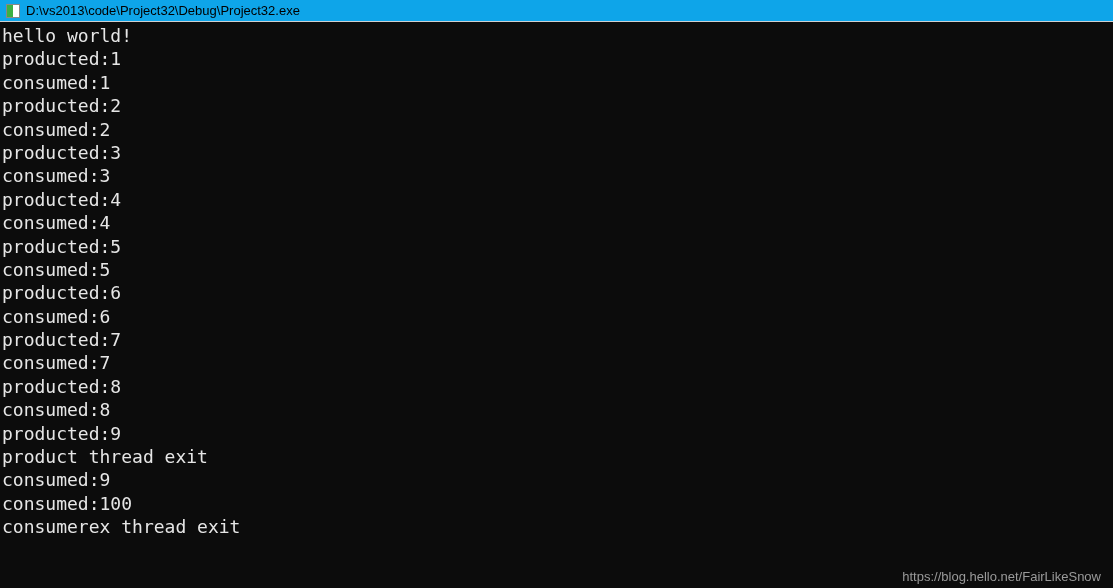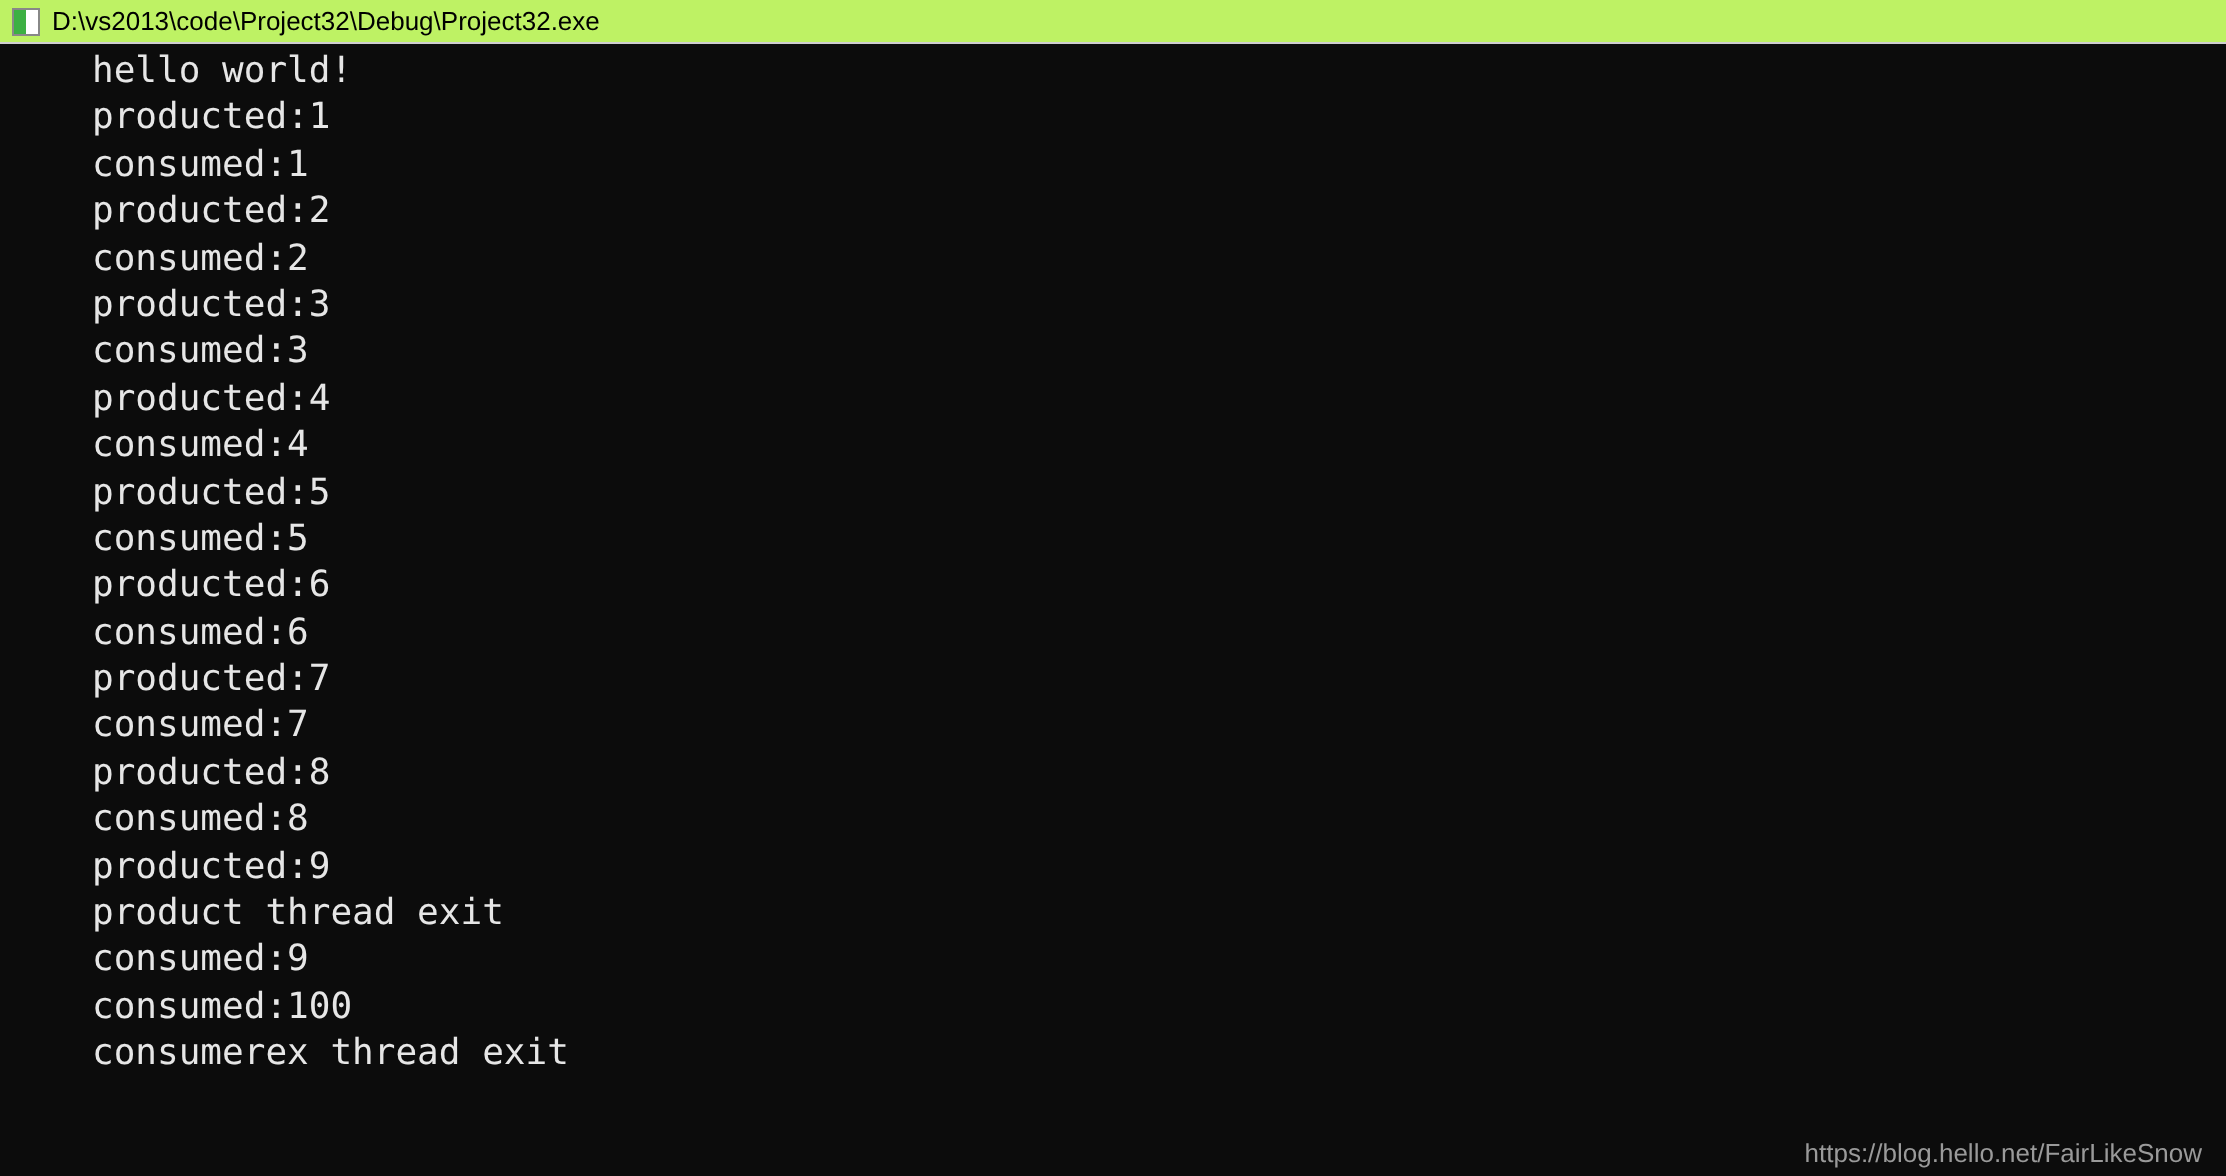--- a/index.html
+++ b/index.html
@@ -10,21 +10,21 @@
     body {
       font-family: "Segoe UI", Tahoma, sans-serif;
       background: #ffffff;
       width: 1113px;
       height: 588px;
       overflow: hidden;
       position: relative;
     }
     .title-bar {
       height: 22px;
-      background: #bef264;
+      background: #0ea5e9;
       border-bottom: 1px solid #d0d0d0;
       display: flex;
       align-items: center;
       padding: 0 6px;
       font-size: 13px;
       color: #000000;
     }
     .app-icon {
       width: 14px;
       height: 14px;
@@ -49,21 +49,20 @@
       color: #e6e6e6;
       font-family: "NSimSun", "SimSun", "Consolas", monospace;
       font-size: 18px;
       line-height: 1.3;
       padding: 2px 0 0 2px;
       white-space: pre;
       letter-spacing: 0;
     }
     .console-line {
       display: block;
-      margin-left: 44px;
     }
     .watermark {
       position: absolute;
       right: 12px;
       bottom: 4px;
       font-size: 13px;
       color: #9a9a9a;
       font-family: Arial, sans-serif;
       pointer-events: none;
     }

